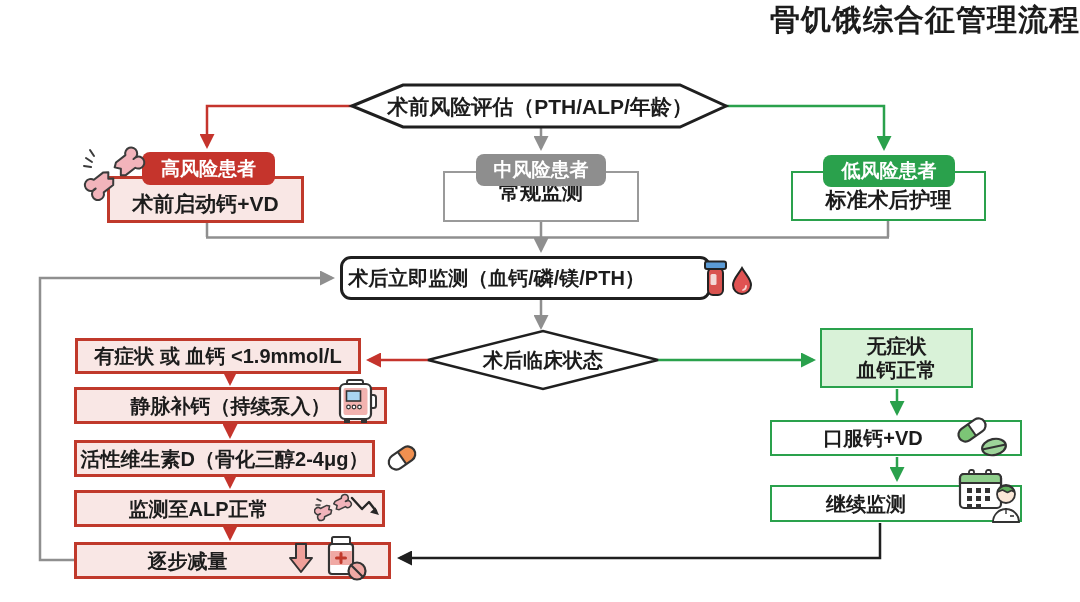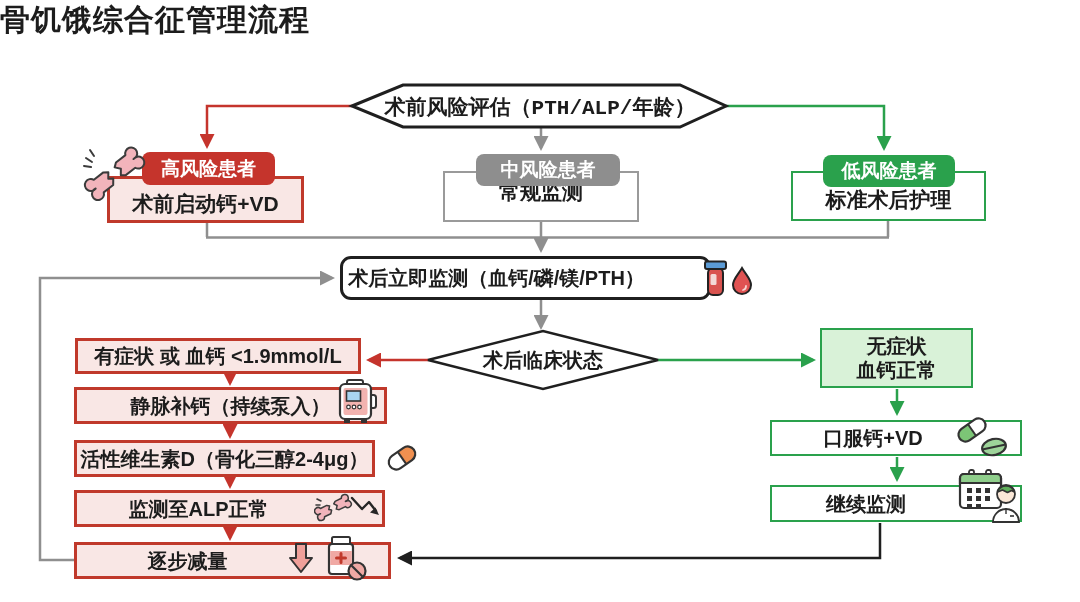--- a/index.html
+++ b/index.html
@@ -14,22 +14,22 @@
   .gray-box{border:2.5px solid #9a9a9a;background:#ffffff;}
   .green-box{border:2.5px solid #2aa14c;background:#ffffff;}
   .green-fill{background:#d9f2d8;}
   .round-box{border:3px solid #1f1f1f;background:#ffffff;border-radius:11px;}
   .badge{display:flex;align-items:center;justify-content:center;color:#ffffff;
          font-weight:700;font-size:19px;border-radius:8px;z-index:4;}
   .badge-red{background:#c5342c;}
   .badge-gray{background:#8e8e8e;}
   .badge-green{background:#2aa14c;}
   .shape-label{display:flex;align-items:center;justify-content:center;
-               font-size:20px;font-weight:600;z-index:3;font-family:Liberation Mono, monospace;}
-  .title{position:absolute;left:0;top:24;width:1080px;text-align:left;
+               font-size:20px;font-weight:600;z-index:3;}
+  .title{position:absolute;left:0;top:24;width:1080px;text-align:right;
          font-size:30px;font-weight:700;letter-spacing:1px;}
   svg.layer{position:absolute;left:0;top:0;z-index:1;}
   .icon{z-index:6;}
   .node{z-index:2;}
 </style>
 </head>
 <body>
 
 <div class="stage">
 
@@ -78,21 +78,21 @@
     <polygon points="352,106 403,85 680,85 726,106 680,127 403,127" fill="#ffffff" stroke="#1f1f1f" stroke-width="3"></polygon>
 
     <polygon points="428,360 543,331 658,360 543,389" fill="#ffffff" stroke="#1f1f1f" stroke-width="2.5"></polygon>
   </svg>
 
   <div class="title">骨饥饿综合征管理流程</div>
 
   <div class="abs shape-label" style="left:360px;top:86px;width:360px;height:41px;font-size:21px;">术前风险评估（PTH/ALP/年龄）</div>
 
   <div class="abs badge badge-red" style="left:142px;top:152px;width:133px;height:33px;">高风险患者</div>
-  <div class="abs badge badge-gray" style="left:476px;top:154px;width:144px;height:32px;">中风险患者</div>
+  <div class="abs badge badge-gray" style="left:476px;top:154px;width:130px;height:32px;">中风险患者</div>
   <div class="abs badge badge-green" style="left:823px;top:155px;width:132px;height:32px;">低风险患者</div>
 
   <div class="abs node red-box" style="left:107px;top:176px;width:197px;height:47px;align-items:flex-end;padding-bottom:4px;font-size:21px;">术前启动钙+VD</div>
   <div class="abs node gray-box" style="left:443px;top:171px;width:196px;height:51px;align-items:flex-end;padding-bottom:16px;font-size:21px;">常规监测</div>
   <div class="abs node green-box" style="left:791px;top:171px;width:195px;height:50px;align-items:flex-end;padding-bottom:7px;font-size:21px;">标准术后护理</div>
 
   <div class="abs node round-box" style="left:340px;top:256px;width:371px;height:44px;padding-right:58px;">术后立即监测（血钙/磷/镁/PTH）</div>
 
   <div class="abs shape-label" style="left:433px;top:332px;width:220px;height:56px;">术后临床状态</div>
 

